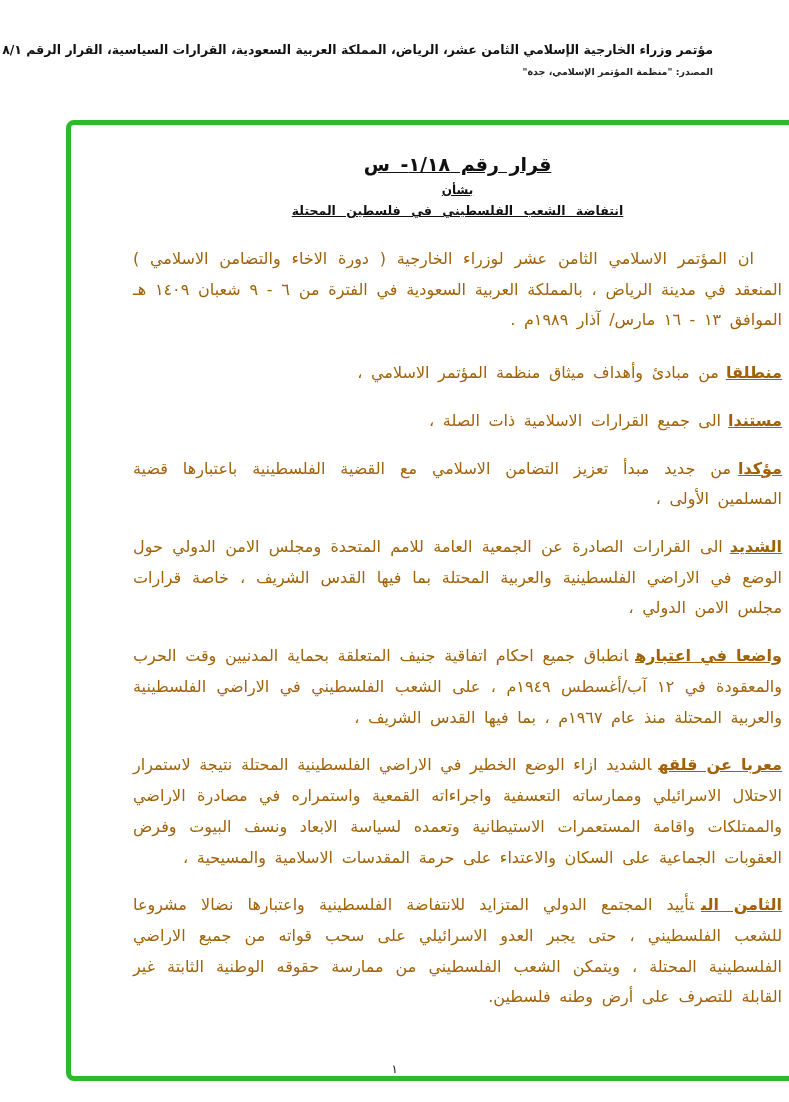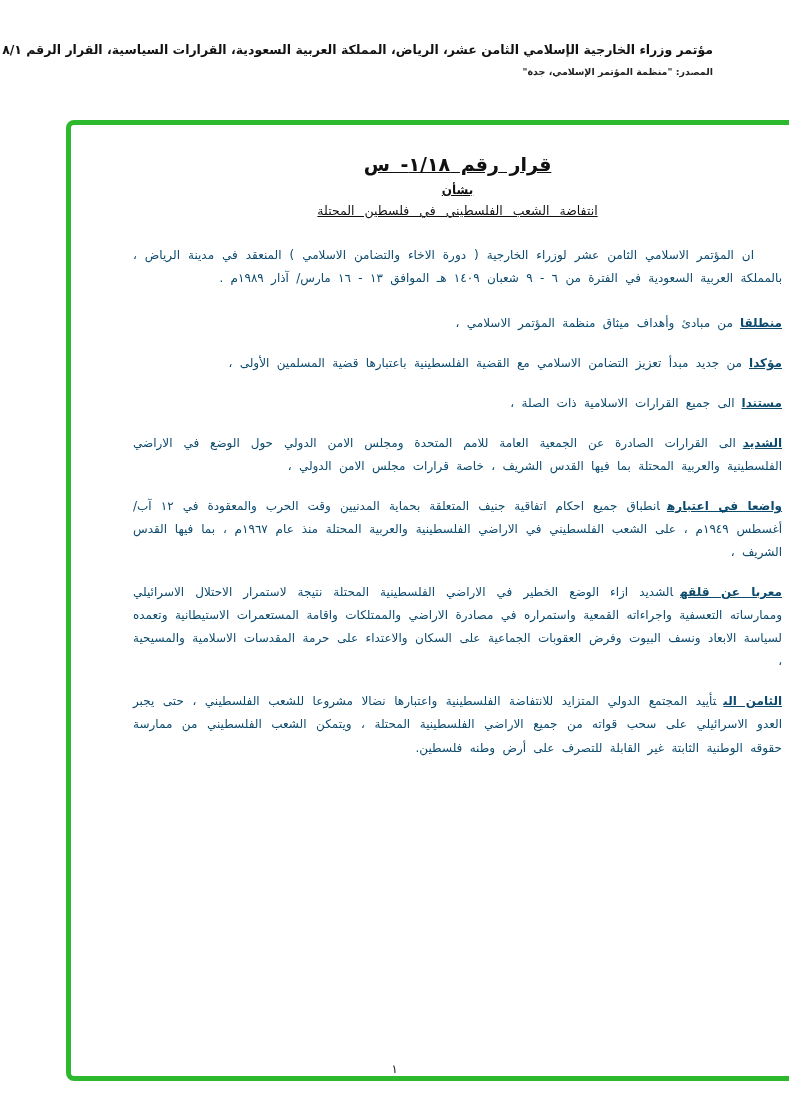--- a/index.html
+++ b/index.html
@@ -64,32 +64,32 @@
     margin-bottom: 8px;
   }
   .title-line2 {
     font-size: 12px;
     font-weight: bold;
     text-decoration: underline;
     margin-bottom: 6px;
   }
   .title-line3 {
     font-size: 12.5px;
-    font-weight: normal;
+    font-weight: bold;
     text-decoration: underline;
     word-spacing: 6px;
     text-align: center;
   }
   .body-text {
     direction: rtl;
     text-align: justify;
-    font-size: 12px;
+    font-size: 16px;
     line-height: 1.92;
     word-spacing: 3.5px;
-    color: #0c4a6e;
+    color: #a16207;
   }
   .para {
     margin-bottom: 17px;
   }
   .para.preamble {
     text-indent: 28px;
     margin-bottom: 22px;
   }
   .lead {
     font-weight: bold;
@@ -128,25 +128,25 @@
 
     <div class="body-text">
 
       <div class="para preamble">ان المؤتمر الاسلامي الثامن عشر لوزراء الخارجية ( دورة الاخاء والتضامن الاسلامي ) المنعقد في مدينة الرياض ، بالمملكة العربية السعودية في الفترة من ٦ - ٩ شعبان ١٤٠٩ هـ الموافق ١٣ - ١٦ مارس/ آذار ١٩٨٩م .</div>
 
       <div class="para">
         <span class="lead">منطلقا</span><span>من مبادئ وأهداف ميثاق منظمة المؤتمر الاسلامي ،</span>
       </div>
 
       <div class="para">
-        <span class="lead">مؤكدا</span><span>من جديد مبدأ تعزيز التضامن الاسلامي مع القضية الفلسطينية باعتبارها قضية المسلمين الأولى ،</span>
+        <span class="lead">مستندا</span><span>الى جميع القرارات الاسلامية ذات الصلة ،</span>
       </div>
 
       <div class="para">
-        <span class="lead">مستندا</span><span>الى جميع القرارات الاسلامية ذات الصلة ،</span>
+        <span class="lead">مؤكدا</span><span>من جديد مبدأ تعزيز التضامن الاسلامي مع القضية الفلسطينية باعتبارها قضية المسلمين الأولى ،</span>
       </div>
 
       <div class="para">
         <span class="lead">الشديد</span><span>الى القرارات الصادرة عن الجمعية العامة للامم المتحدة ومجلس الامن الدولي حول الوضع في الاراضي الفلسطينية والعربية المحتلة بما فيها القدس الشريف ، خاصة قرارات مجلس الامن الدولي ،</span>
       </div>
 
       <div class="para">
         <span class="lead">واضعا في اعتباره</span><span>انطباق جميع احكام اتفاقية جنيف المتعلقة بحماية المدنيين وقت الحرب والمعقودة في ١٢ آب/أغسطس ١٩٤٩م ، على الشعب الفلسطيني في الاراضي الفلسطينية والعربية المحتلة منذ عام ١٩٦٧م ، بما فيها القدس الشريف ،</span>
       </div>
 

